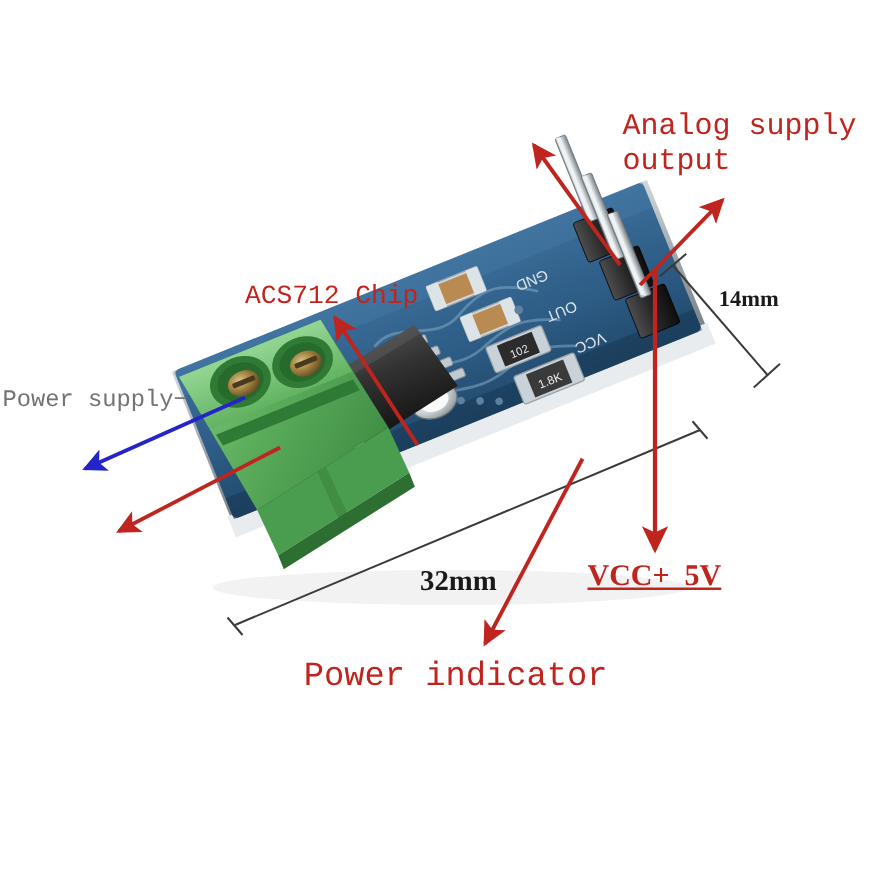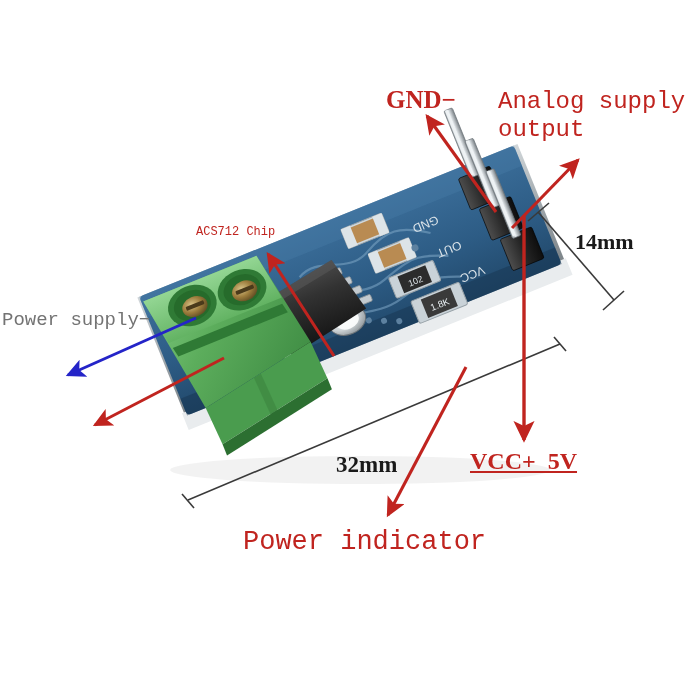--- a/index.html
+++ b/index.html
@@ -10,26 +10,26 @@
   
   .ann{position:absolute;white-space:pre;line-height:1.15;}
   .ann.red{color:#c0241f;}
   .ann.blue{color:#737373;}
   .ann.black{color:#1a1a1a;}
   .mono{font-family:"Liberation Mono", monospace;}
   .serif{font-family:"Liberation Serif", serif;}
 
   #lbl-gnd{left:386px;top:86px;font-size:25px;font-weight:700;}
   #lbl-analog{left:498px;top:88px;font-size:24px;}
-  #lbl-acs{left:196px;top:226px;font-size:12px;}
+  #lbl-acs{left:196px;top:226px;font-size:21px;}
   #lbl-psminus{left:2px;top:310px;font-size:19px;}
   #lbl-psplus{left:2px;top:450px;font-size:19px;}
   #lbl-vcc{left:470px;top:448px;font-size:24px;font-weight:700;text-decoration:underline;}
   #lbl-powerind{left:243px;top:527px;font-size:27px;}
-  #lbl-14mm{left:575px;top:229px;font-size:22px;font-weight:700;}
+  #lbl-14mm{left:575px;top:229px;font-size:18px;font-weight:700;}
   #lbl-32mm{left:336px;top:452px;font-size:23px;font-weight:700;}
 
   
   svg.layer{position:absolute;left:0;top:0;width:700px;height:700px;
             pointer-events:none;}
 </style>
 </head>
 <body>
 
 <div id="stage">
@@ -241,21 +241,20 @@
 
     <line x1="334" y1="356" x2="268" y2="254" stroke="#c0241f" stroke-width="3.1" marker-end="url(#headRed)"></line>
 
     <line x1="196" y1="318" x2="68" y2="375" stroke="#2424c8" stroke-width="3" marker-end="url(#headBlue)"></line>
 
     <line x1="224" y1="358" x2="95" y2="425" stroke="#c0241f" stroke-width="3" marker-end="url(#headRed)"></line>
 
     <line x1="466" y1="367" x2="388" y2="515" stroke="#c0241f" stroke-width="3.1" marker-end="url(#headRed)"></line>
   </svg>
 
-  <div class="ann red serif" id="lbl-gnd">GND−</div>
 
   <div class="ann red mono" id="lbl-analog">Analog supply
 output</div>
 
   <div class="ann red mono" id="lbl-acs">ACS712 Chip</div>
 
   <div class="ann blue mono" id="lbl-psminus">Power supply−</div>
 
 
   <div class="ann red serif" id="lbl-vcc">VCC+  5V</div>

